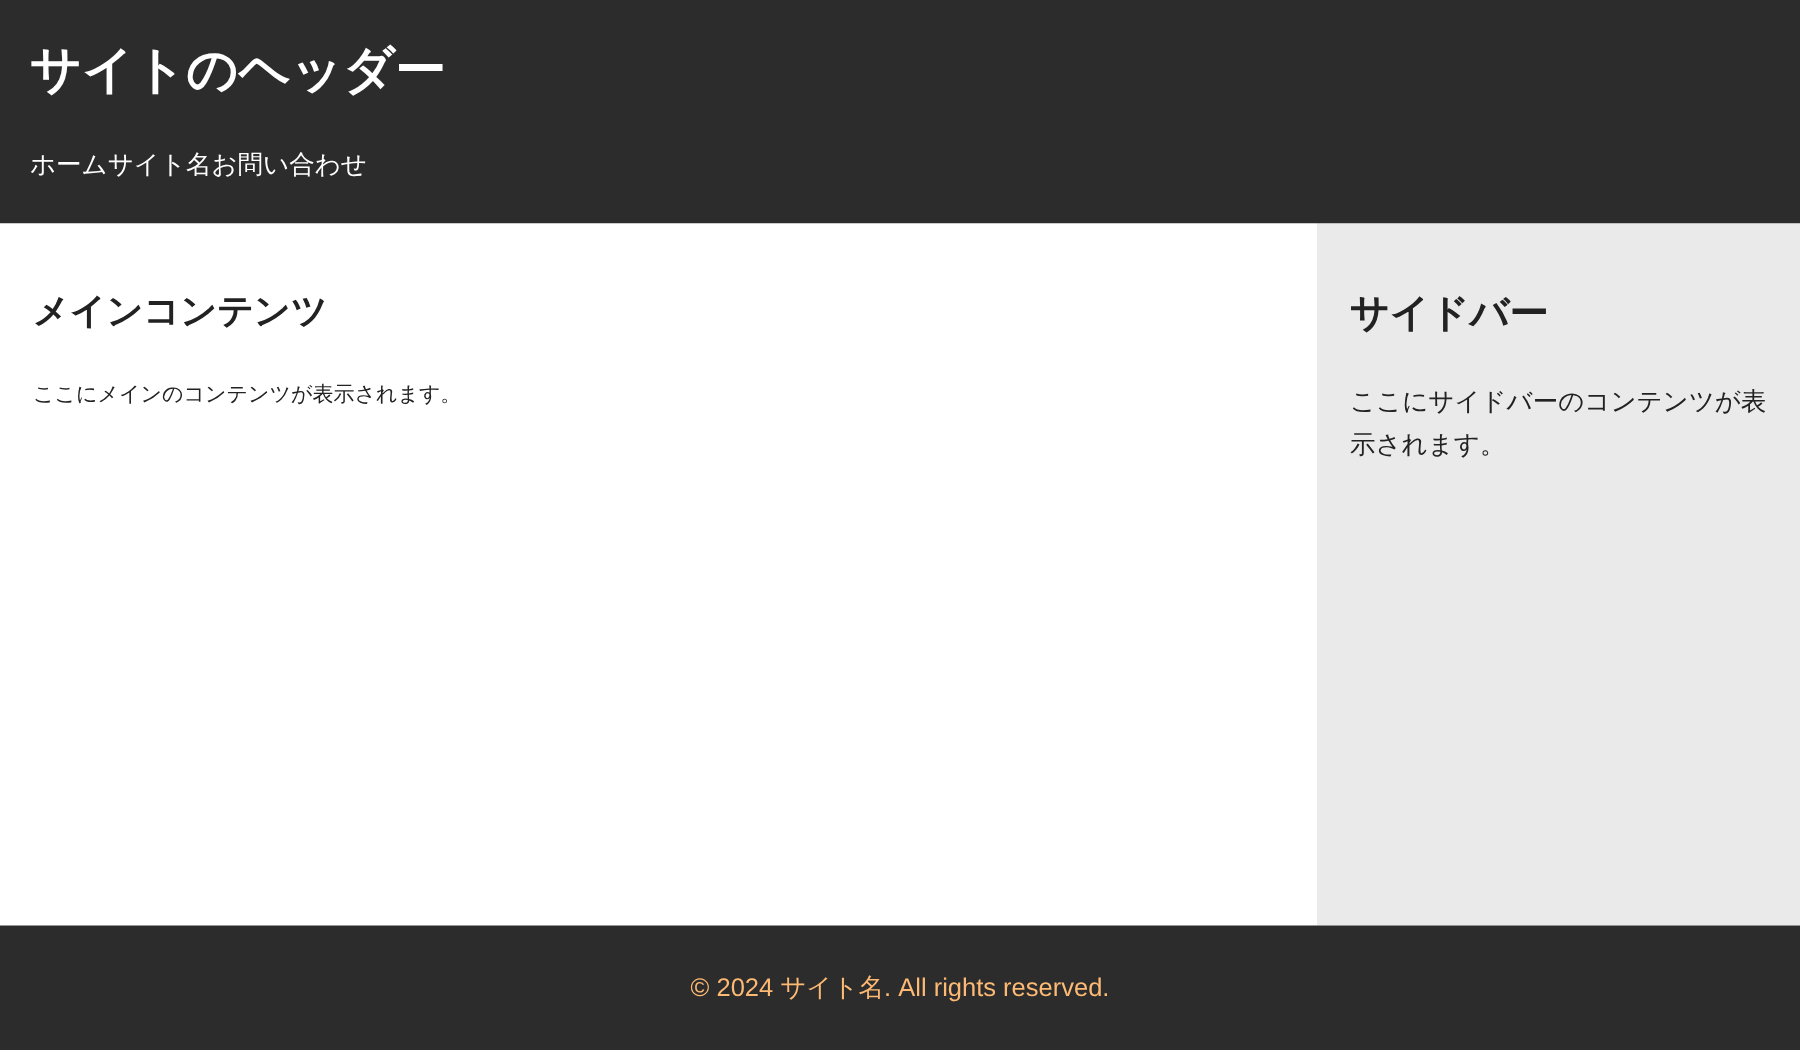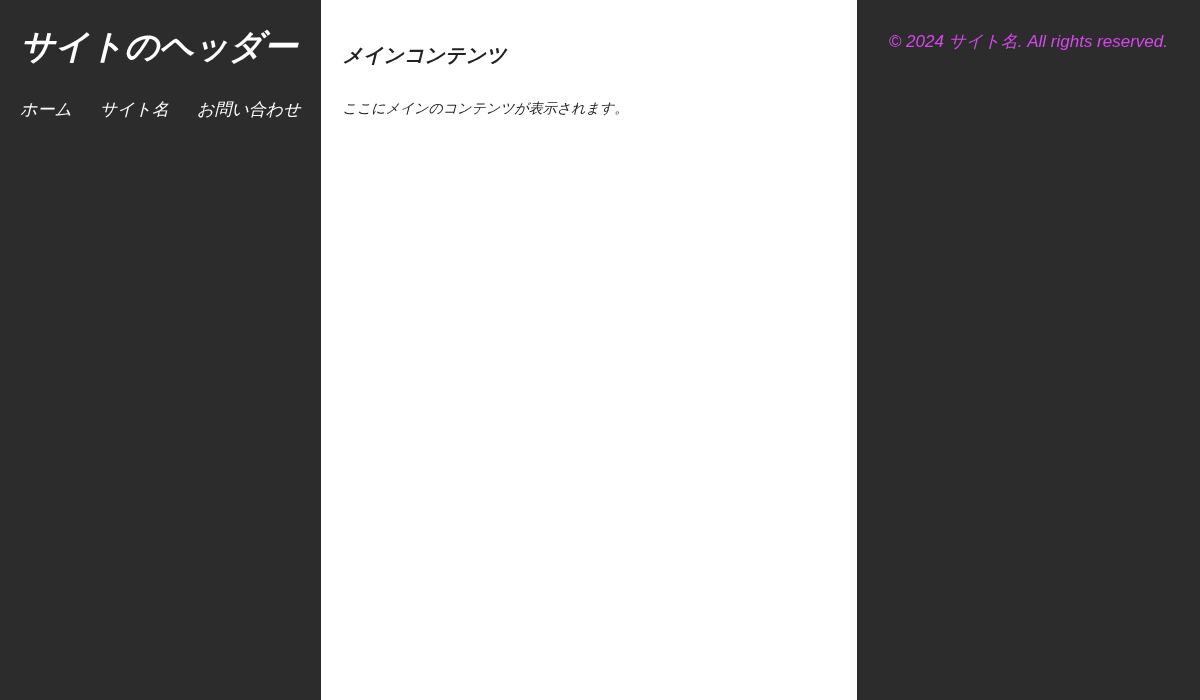--- a/index.html
+++ b/index.html
@@ -10,55 +10,54 @@
   html, body {
     width: 1200px;
     height: 700px;
     font-family: -apple-system, BlinkMacSystemFont, "Hiragino Kaku Gothic ProN", "Hiragino Sans", Meiryo, sans-serif;
     background: #ffffff;
     color: #222222;
     overflow: hidden;
   }
   .page {
     display: flex;
+    flex-direction: column;
     height: 100%;
-    font-style: italic;
   }
   header {
     background: #2c2c2c;
     color: #ffffff;
     padding: 24px 20px 28px 20px;
   }
   header h1 {
     font-size: 34px;
     font-weight: 700;
     margin-bottom: 28px;
   }
   nav ul {
     list-style: none;
     display: flex;
-    gap: 28px;
   }
   nav a {
     color: #ffffff;
     text-decoration: none;
     font-size: 17px;
   }
   .container {
     flex: 1;
     display: flex;
     min-height: 0;
   }
   main {
     flex: 3;
     padding: 42px 22px 22px 22px;
     background: #ffffff;
   }
   main h2 {
-    font-size: 20px;
+    font-size: 24px;
     font-weight: 700;
     margin-bottom: 28px;
   }
   main p {
     font-size: 14px;
     line-height: 1.6;
   }
   aside {
     flex: 1;
     background: #eaeaea;
@@ -68,21 +67,21 @@
     font-size: 26px;
     font-weight: 700;
     margin-bottom: 28px;
   }
   aside p {
     font-size: 17px;
     line-height: 1.7;
   }
   footer {
     background: #2c2c2c;
-    color: #d946ef;
+    color: #fdba74;
     text-align: center;
     padding: 30px 32px;
     font-size: 17px;
   }
 </style>
 </head>
 <body>
 
 <div class="page">
 
@@ -95,19 +94,23 @@
         <li><a href="#">お問い合わせ</a></li>
       </ul>
     </nav>
   </header>
 
   <div class="container">
     <main>
       <h2>メインコンテンツ</h2>
       <p>ここにメインのコンテンツが表示されます。</p>
     </main>
+    <aside>
+      <h3>サイドバー</h3>
+      <p>ここにサイドバーのコンテンツが表示されます。</p>
+    </aside>
   </div>
 
   <footer>
     <p>© 2024 サイト名. All rights reserved.</p>
   </footer>
 
 </div>
 
 </body></html>

